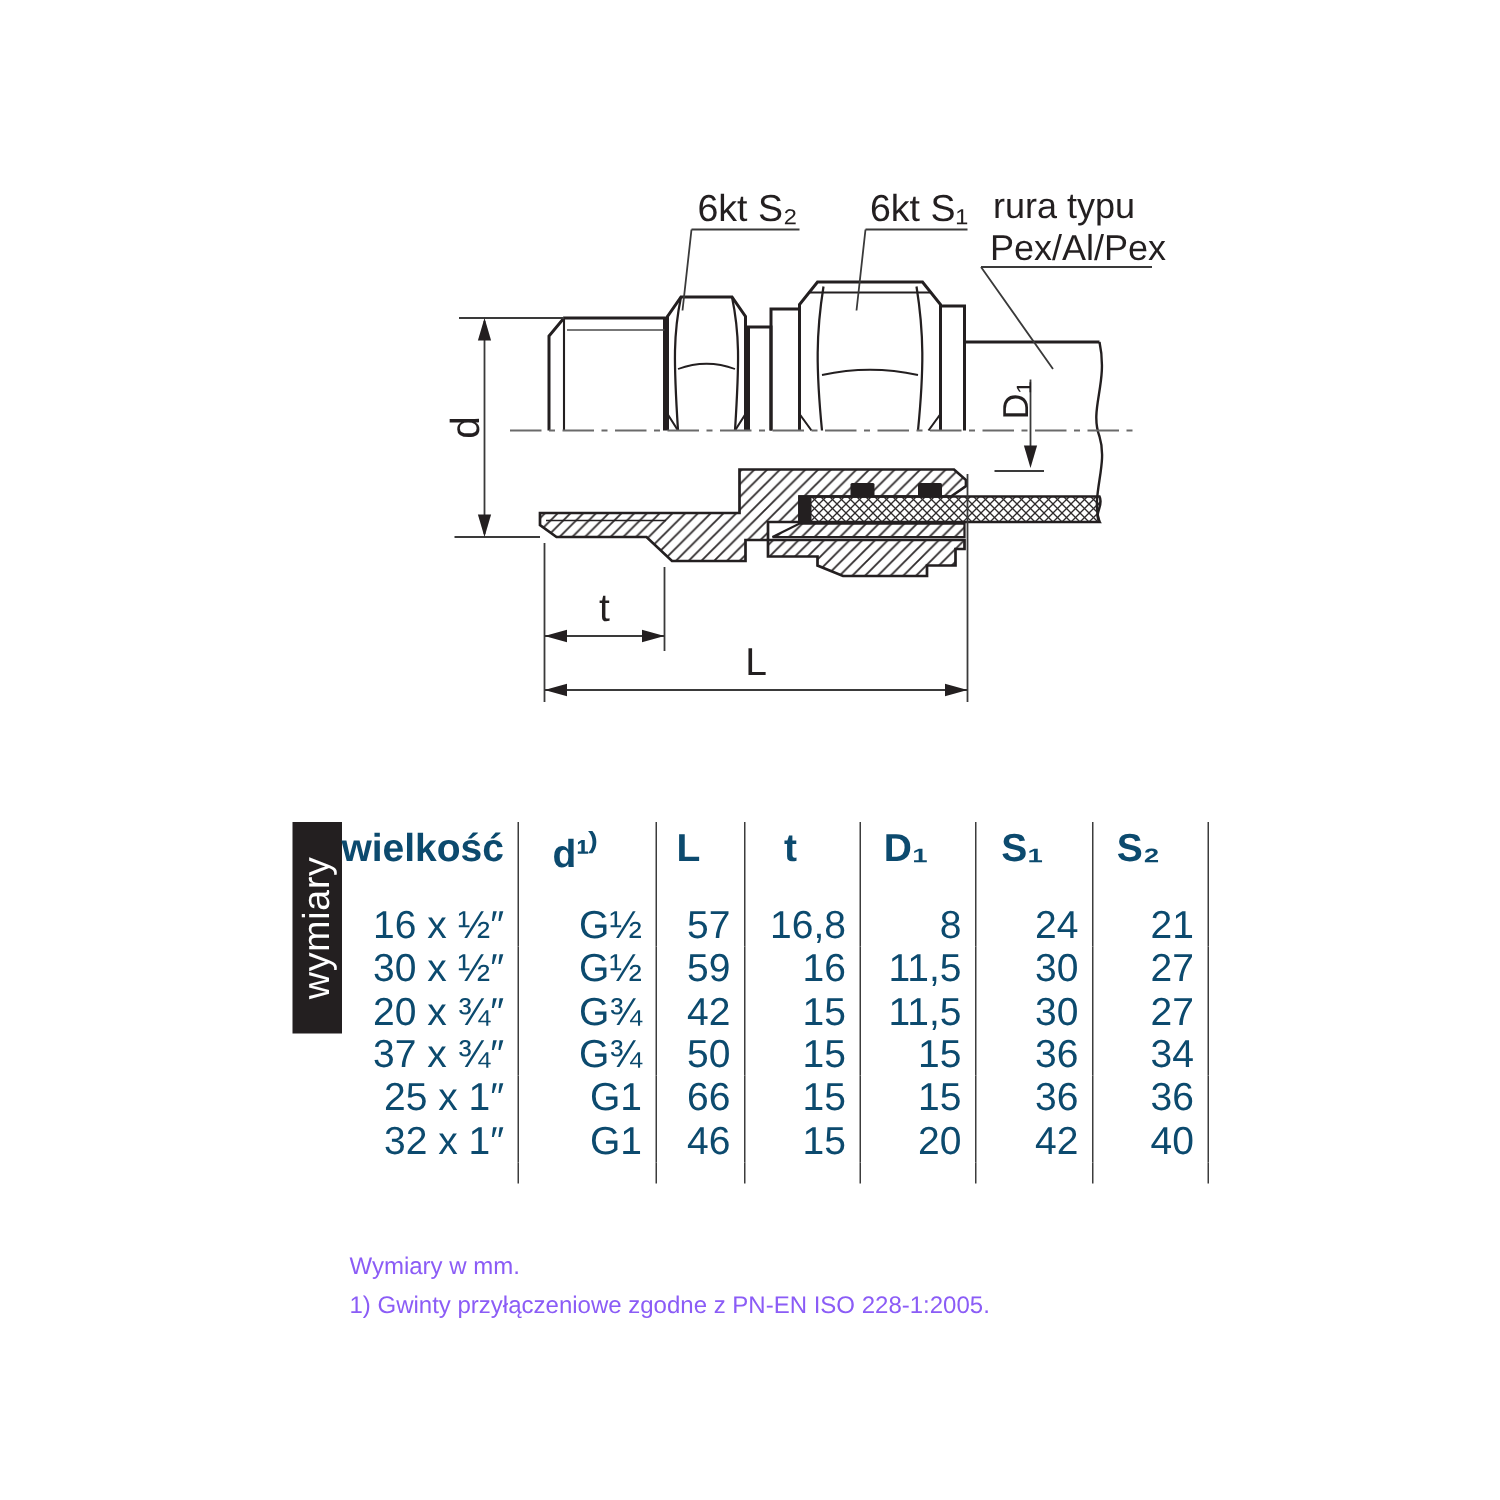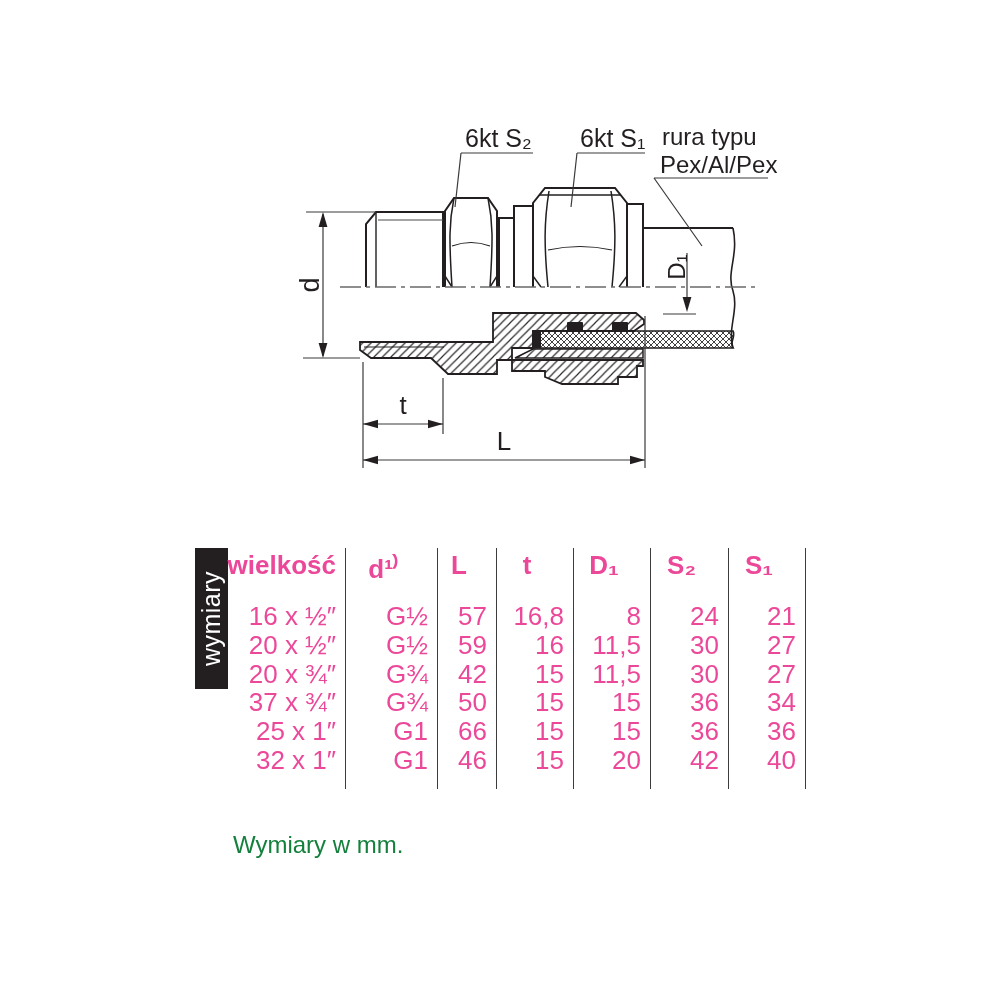--- a/index.html
+++ b/index.html
@@ -6,30 +6,30 @@
   body{width:1000px;height:1000px;position:relative;font-family:"Liberation Sans",sans-serif;color:#231f20;overflow:hidden;}
   #stage{position:absolute;inset:0;width:1000px;height:1000px;}
   svg{position:absolute;left:0;top:0;}
   svg text{font-family:"Liberation Sans","DejaVu Sans",sans-serif;fill:#231f20;}
 
   
   .tbl{position:absolute;left:228px;top:548px;width:578px;display:grid;
        grid-template-columns:118px 92px 59px 77px 77px 78px 77px;}
   .cell{border-right:1.6px solid #3c3c3c;font-size:26px;display:flex;align-items:center;
         justify-content:flex-end;padding-right:9px;box-sizing:border-box;height:28.8px;
-        white-space:nowrap;color:#ec4899;}
+        white-space:nowrap;color:#0c4a6e;}
   .cell.hdr{height:54px;align-items:flex-start;padding-top:2px;font-weight:bold;justify-content:center;padding-right:16px;}
   .cell.hdr.first{justify-content:flex-end;padding-right:9px;}
   .cell.filler{height:14px;}
 
   .sidebar{position:absolute;left:195px;top:548px;width:33px;height:141px;background:#231f20;
            display:flex;align-items:center;justify-content:center;}
   .sidebar span{color:#fff;font-size:25px;transform:rotate(-90deg);white-space:nowrap;letter-spacing:0.5px;}
 
-  .notes{position:absolute;left:233px;top:832px;font-size:24px;line-height:26px;color:#15803d;}
+  .notes{position:absolute;left:233px;top:832px;font-size:16px;line-height:26px;color:#8b5cf6;}
 </style>
 </head>
 <body>
 
 <div id="stage">
 
   <svg width="1000" height="540" viewBox="0 0 1000 540">
     <defs>
       <pattern id="hatch" width="8.5" height="8.5" patternUnits="userSpaceOnUse">
         <path d="M-2,2 L2,-2 M-2,10.5 L10.5,-2 M6.5,10.5 L10.5,6.5" stroke="#2e2a2b" stroke-width="1.2" fill="none"></path>
@@ -135,30 +135,30 @@
   <div class="sidebar">
     <span>wymiary</span>
   </div>
 
   <div class="tbl" id="tableGrid">
       <div class="cell hdr first">wielkość</div>
       <div class="cell hdr">d¹⁾</div>
       <div class="cell hdr">L</div>
       <div class="cell hdr">t</div>
       <div class="cell hdr">D₁</div>
+      <div class="cell hdr">S₁</div>
       <div class="cell hdr">S₂</div>
-      <div class="cell hdr">S₁</div>
       <div class="cell ">16 x ½″</div>
       <div class="cell ">G½</div>
       <div class="cell ">57</div>
       <div class="cell ">16,8</div>
       <div class="cell ">8</div>
       <div class="cell ">24</div>
       <div class="cell ">21</div>
-      <div class="cell ">20 x ½″</div>
+      <div class="cell ">30 x ½″</div>
       <div class="cell ">G½</div>
       <div class="cell ">59</div>
       <div class="cell ">16</div>
       <div class="cell ">11,5</div>
       <div class="cell ">30</div>
       <div class="cell ">27</div>
       <div class="cell ">20 x ¾″</div>
       <div class="cell ">G¾</div>
       <div class="cell ">42</div>
       <div class="cell ">15</div>
@@ -190,15 +190,16 @@
       <div class="cell filler"></div>
       <div class="cell filler"></div>
       <div class="cell filler"></div>
       <div class="cell filler"></div>
       <div class="cell filler"></div>
       <div class="cell filler"></div>
     </div>
 
   <div class="notes">
     <div>Wymiary w mm.</div>
+    <div>1) Gwinty przyłączeniowe zgodne z PN-EN ISO 228-1:2005.</div>
   </div>
 
 </div>
 
 </body></html>

